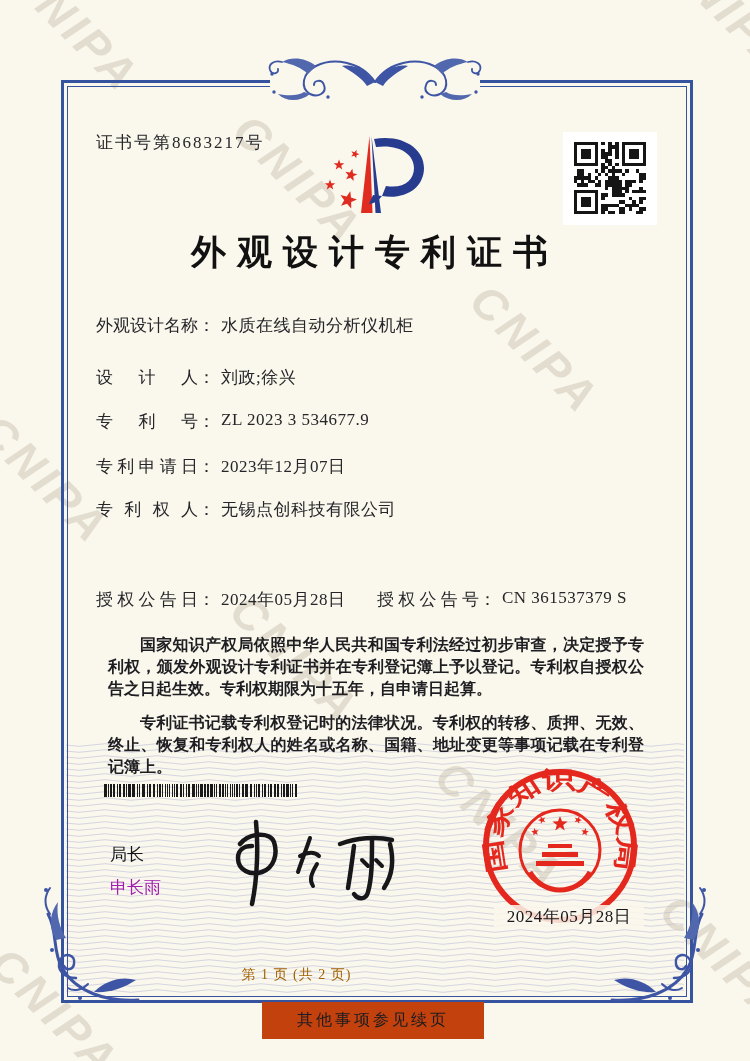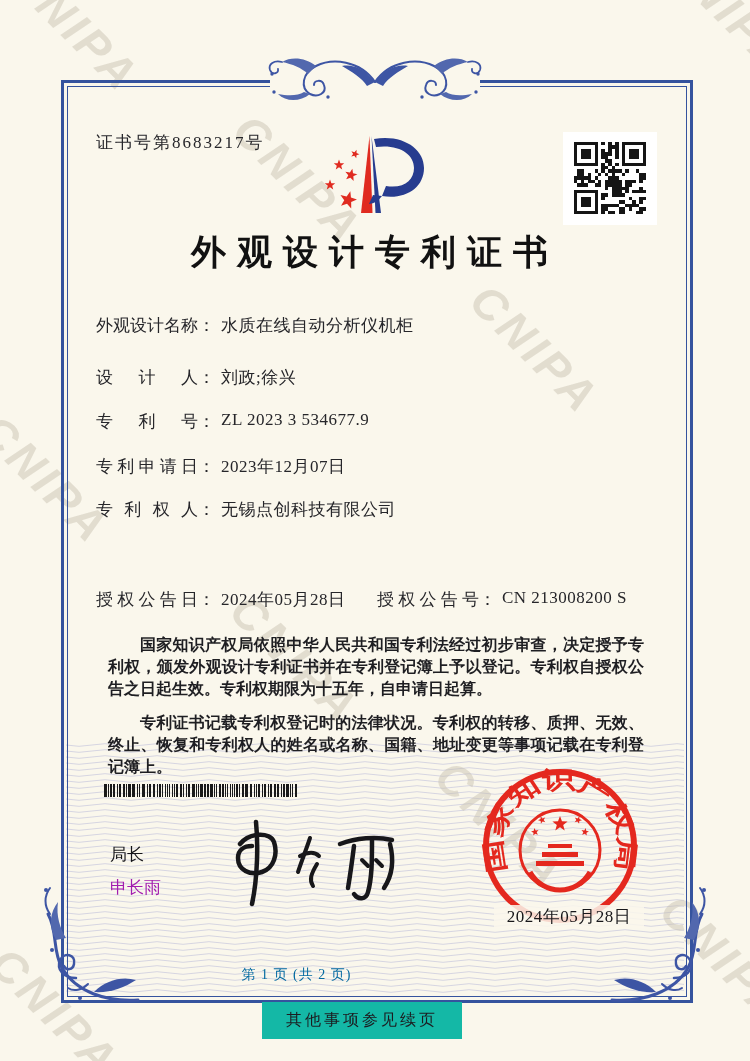--- a/index.html
+++ b/index.html
@@ -42,22 +42,22 @@
              font-size:17px;z-index:4;color:#141418;}
   .sig-name{position:absolute;left:110px;top:876px;font-family:"Liberation Sans","DejaVu Sans",sans-serif;
             font-size:17px;z-index:4;color:#a21caf;}
   .signature{position:absolute;left:212px;top:816px;z-index:4;}
   
   .seal{position:absolute;left:480px;top:766px;z-index:4;}
   .seal-date{position:absolute;left:494px;top:905px;width:150px;text-align:center;font-size:17px;
              color:#17171a;z-index:5;background:rgba(250,247,236,.85);letter-spacing:.5px;}
   
   .page-num{position:absolute;left:0;top:966px;width:593px;text-align:center;font-size:14px;
-            letter-spacing:1px;z-index:4;color:#0369a1;}
-  .note-box{position:absolute;left:262px;top:1002px;width:200px;height:37px;background:#14b8a6;
+            letter-spacing:1px;z-index:4;color:#a16207;}
+  .note-box{position:absolute;left:262px;top:1002px;width:222px;height:37px;background:#c2410c;
             z-index:4;display:flex;align-items:center;justify-content:center;font-size:16px;
             letter-spacing:3px;color:#1c1c20;}
 </style>
 </head>
 <body>
 
 <div class="page">
 
   <div class="wm" style="left:-5px;top:0px">CNIPA</div>
   <div class="wm" style="left:648px;top:-18px">CNIPA</div>
@@ -413,21 +413,21 @@
   </div>
   <div class="frow" style="top:455px">
     <span class="flabel">专利申请日</span><span class="fcolon">：</span><span class="fval">2023年12月07日</span>
   </div>
   <div class="frow" style="top:498px">
     <span class="flabel">专利权人</span><span class="fcolon">：</span><span class="fval">无锡点创科技有限公司</span>
   </div>
   <div class="frow" style="top:588px">
     <span class="flabel">授权公告日</span><span class="fcolon">：</span><span class="fval">2024年05月28日</span>
     <span class="pair2">
-      <span class="flabel">授权公告号</span><span class="fcolon">：</span><span class="fval">CN 213008200 S</span>
+      <span class="flabel">授权公告号</span><span class="fcolon">：</span><span class="fval">CN 361537379 S</span>
     </span>
   </div>
 
   <div class="paras">
     <p>国家知识产权局依照中华人民共和国专利法经过初步审查，决定授予专利权，颁发外观设计专利证书并在专利登记簿上予以登记。专利权自授权公告之日起生效。专利权期限为十五年，自申请日起算。</p>
     <p>专利证书记载专利权登记时的法律状况。专利权的转移、质押、无效、终止、恢复和专利权人的姓名或名称、国籍、地址变更等事项记载在专利登记簿上。</p>
   </div>
 
   <svg id="barcode" width="196" height="13">
       <rect x="0" y="0" width="3" height="13" fill="#1a1a1a"></rect>

